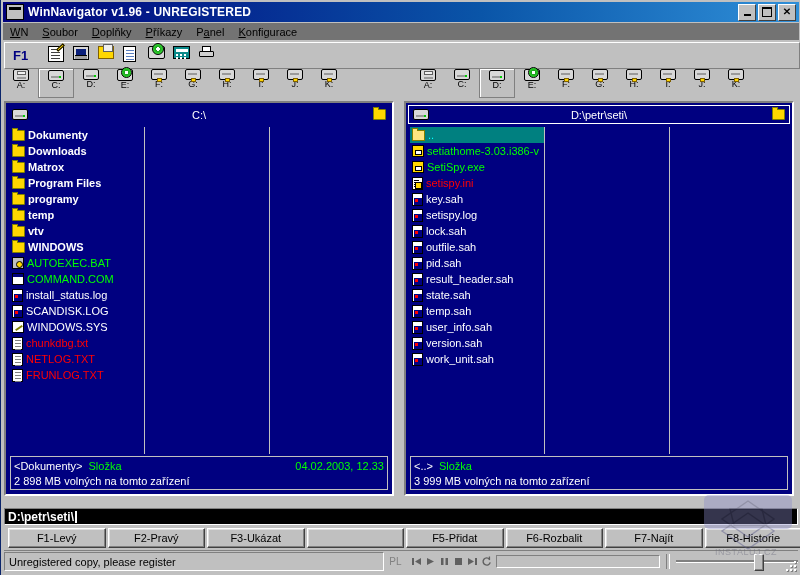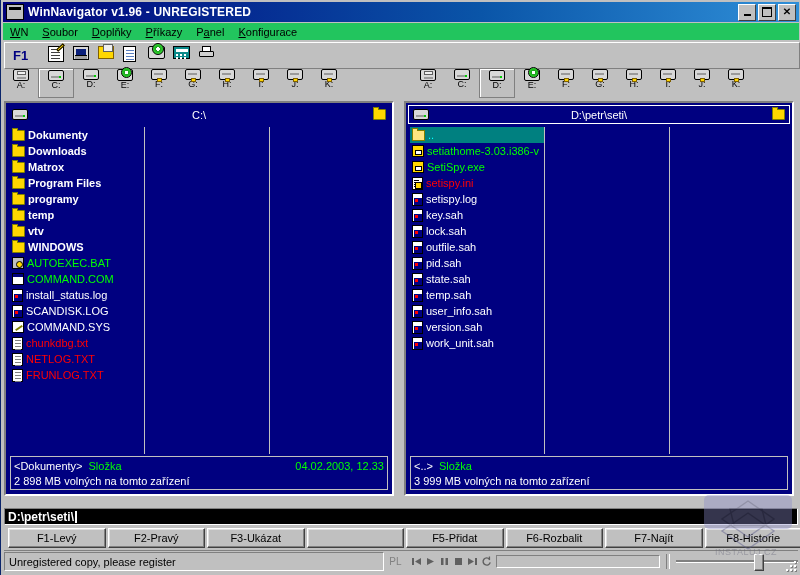--- a/index.html
+++ b/index.html
@@ -29,21 +29,21 @@
           border-right:1px solid #404040;border-bottom:1px solid #404040;
           display:flex;align-items:center;justify-content:center;
           font-size:9px;line-height:1;color:#000;font-family:"Liberation Sans",sans-serif;}
   .tb-btn i{font-style:normal;display:block;}
   .btn-min i{width:7px;height:2px;background:#000;margin-top:6px;}
   .btn-max i{width:8px;height:7px;border:1px solid #000;border-top-width:2px;}
   .btn-close i{font-weight:bold;font-size:10px;}
 
   
   .menubar{position:absolute;left:2px;top:23px;width:796px;height:17px;
-           display:flex;align-items:center;background:#22c55e;}
+           display:flex;align-items:center;background:#737373;}
   .menu-item{padding:1px 7px;color:#000;font-size:11px;white-space:nowrap;cursor:default;}
   .menu-item u{text-decoration:underline;}
 
   
   .toolpanel{position:absolute;left:3px;top:42px;width:794px;height:25px;
              background:#c0c0c0;border-top:1px solid #fff;border-left:1px solid #fff;
              border-right:1px solid #808080;border-bottom:1px solid #808080;
              display:flex;align-items:center;}
   .f1lab{font-weight:bold;font-size:13px;color:#000080;margin:0 20px 0 8px;}
   .tbi{width:22px;height:20px;margin-right:3px;position:relative;}
@@ -387,21 +387,21 @@
           <div class="frow">
             <span class="ico ico-log"></span>
             <span class="fname c-white">install_status.log</span>
           </div>
           <div class="frow">
             <span class="ico ico-log"></span>
             <span class="fname c-white">SCANDISK.LOG</span>
           </div>
           <div class="frow">
             <span class="ico ico-sys"></span>
-            <span class="fname c-white">COMMAND.SYS</span>
+            <span class="fname c-white">WINDOWS.SYS</span>
           </div>
           <div class="frow">
             <span class="ico ico-file"></span>
             <span class="fname c-red">chunkdbg.txt</span>
           </div>
           <div class="frow">
             <span class="ico ico-file"></span>
             <span class="fname c-red">NETLOG.TXT</span>
           </div>
           <div class="frow">
@@ -443,37 +443,41 @@
           <div class="frow">
             <span class="ico ico-exe"></span>
             <span class="fname c-green">SetiSpy.exe</span>
           </div>
           <div class="frow">
             <span class="ico ico-ini"></span>
             <span class="fname c-red">setispy.ini</span>
           </div>
           <div class="frow">
             <span class="ico ico-log"></span>
+            <span class="fname c-white">key.sah</span>
+          </div>
+          <div class="frow">
+            <span class="ico ico-log"></span>
             <span class="fname c-white">setispy.log</span>
           </div>
           <div class="frow">
             <span class="ico ico-log"></span>
-            <span class="fname c-white">key.sah</span>
-          </div>
-          <div class="frow">
-            <span class="ico ico-log"></span>
             <span class="fname c-white">lock.sah</span>
           </div>
           <div class="frow">
             <span class="ico ico-log"></span>
             <span class="fname c-white">outfile.sah</span>
           </div>
           <div class="frow">
             <span class="ico ico-log"></span>
             <span class="fname c-white">pid.sah</span>
+          </div>
+          <div class="frow">
+            <span class="ico ico-log"></span>
+            <span class="fname c-white">result_header.sah</span>
           </div>
           <div class="frow">
             <span class="ico ico-log"></span>
             <span class="fname c-white">state.sah</span>
           </div>
           <div class="frow">
             <span class="ico ico-log"></span>
             <span class="fname c-white">temp.sah</span>
           </div>
           <div class="frow">

